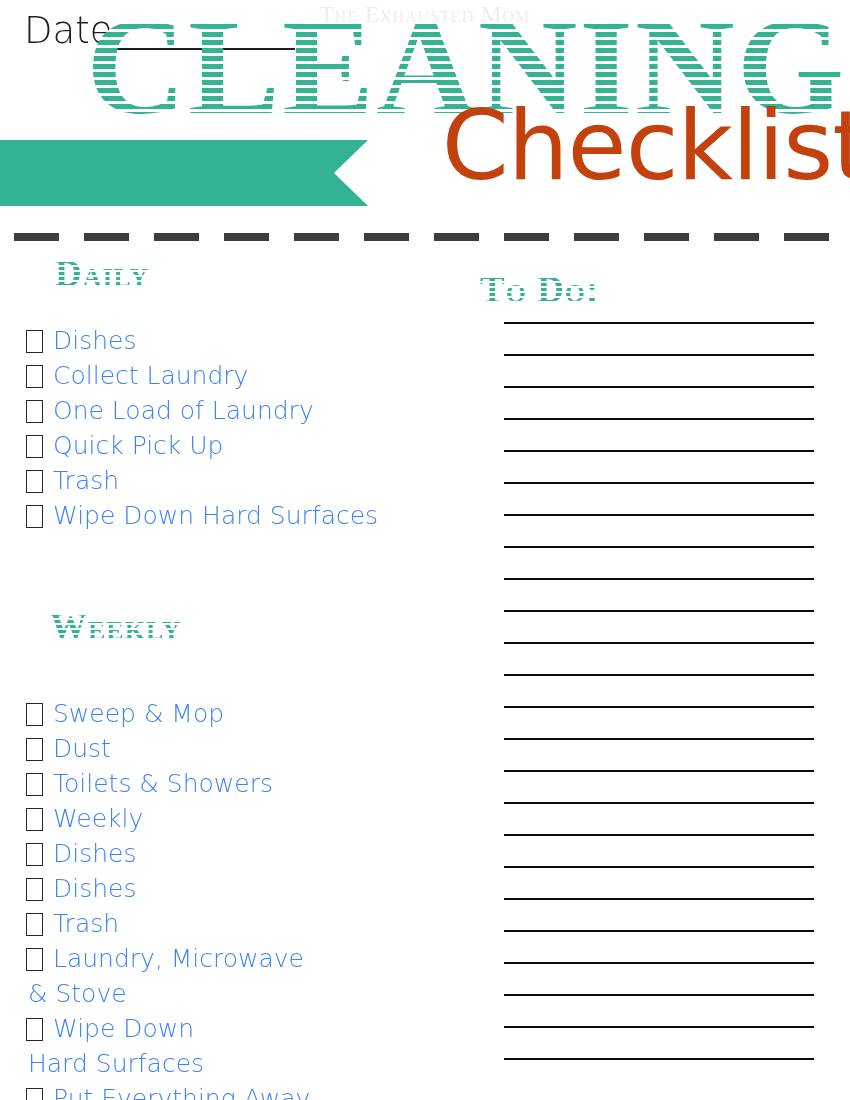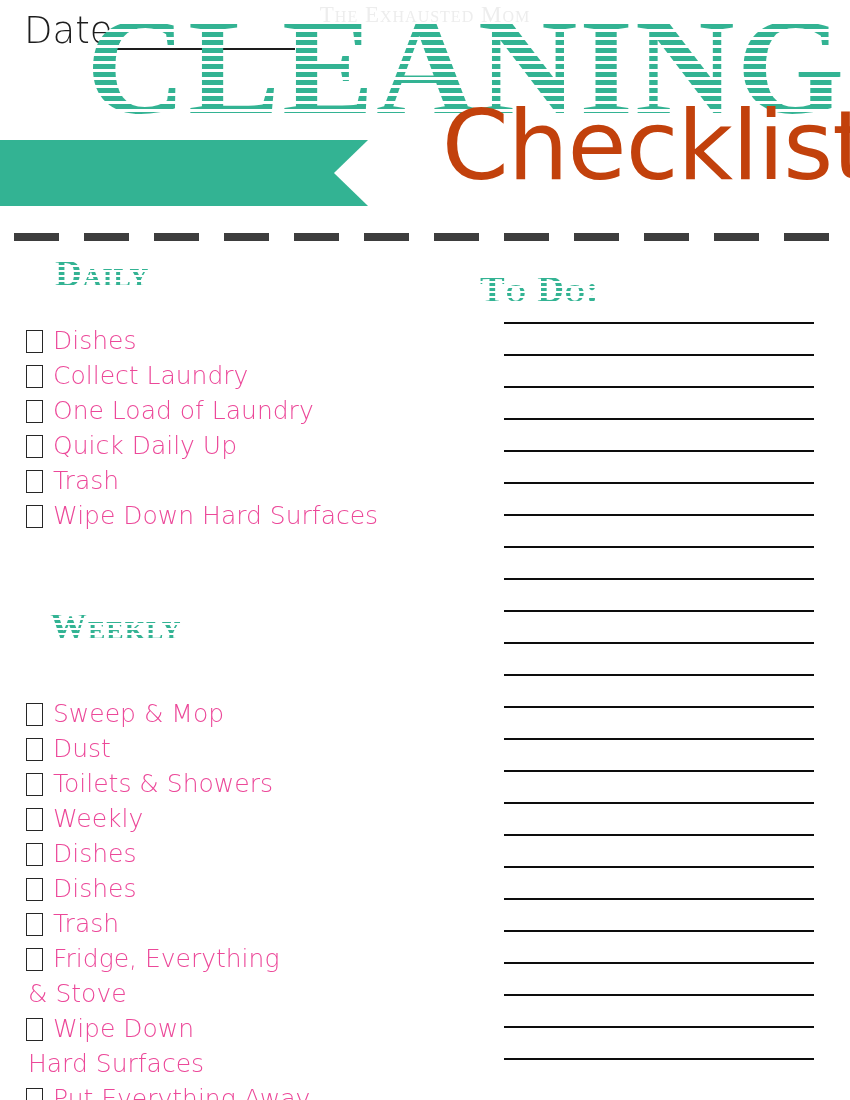--- a/index.html
+++ b/index.html
@@ -167,21 +167,21 @@
   }
   .col-left.weekly { top: 696px; text-align: center; }
 
   .task {
     display: flex;
     align-items: flex-start;
     font-family: "DejaVu Sans", sans-serif;
     font-weight: 300;
     font-size: 25px;
     line-height: 35px;
-    color: #ec4899;
+    color: #3b82f6;
     white-space: nowrap;
   }
   .task.cont { padding-left: 0; }
 
   .cbox {
     flex: 0 0 auto;
     width: 15px;
     height: 21px;
     border: 1.6px solid #272727;
     margin-top: 7px;
@@ -238,21 +238,21 @@
       <div class="task">
         <span class="cbox"></span>
         <span class="task-label">Collect Laundry</span>
       </div>
       <div class="task">
         <span class="cbox"></span>
         <span class="task-label">One Load of Laundry</span>
       </div>
       <div class="task">
         <span class="cbox"></span>
-        <span class="task-label">Quick Daily Up</span>
+        <span class="task-label">Quick Pick Up</span>
       </div>
       <div class="task">
         <span class="cbox"></span>
         <span class="task-label">Trash</span>
       </div>
       <div class="task">
         <span class="cbox"></span>
         <span class="task-label">Wipe Down Hard Surfaces</span>
       </div>
     </div>
@@ -280,21 +280,21 @@
       <div class="task">
         <span class="cbox"></span>
         <span class="task-label">Dishes</span>
       </div>
       <div class="task">
         <span class="cbox"></span>
         <span class="task-label">Trash</span>
       </div>
       <div class="task">
         <span class="cbox"></span>
-        <span class="task-label">Fridge, Everything</span>
+        <span class="task-label">Laundry, Microwave</span>
       </div>
       <div class="task cont">
         <span class="cbox ghost"></span>
         <span class="task-label">&amp; Stove</span>
       </div>
       <div class="task">
         <span class="cbox"></span>
         <span class="task-label">Wipe Down</span>
       </div>
       <div class="task cont">

